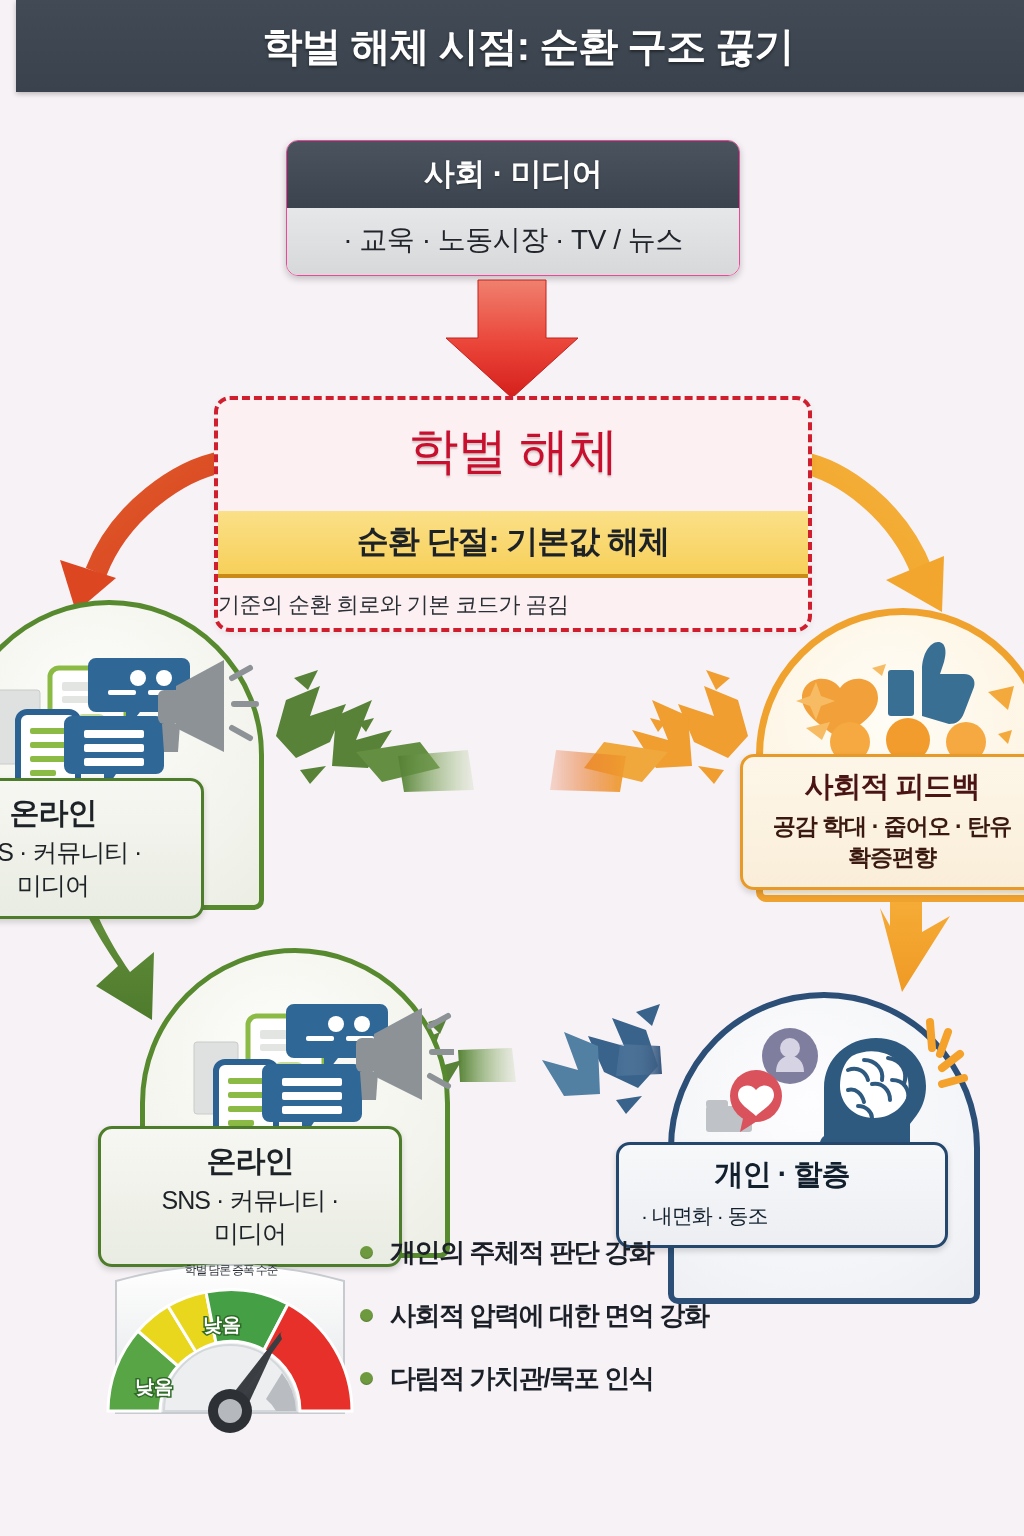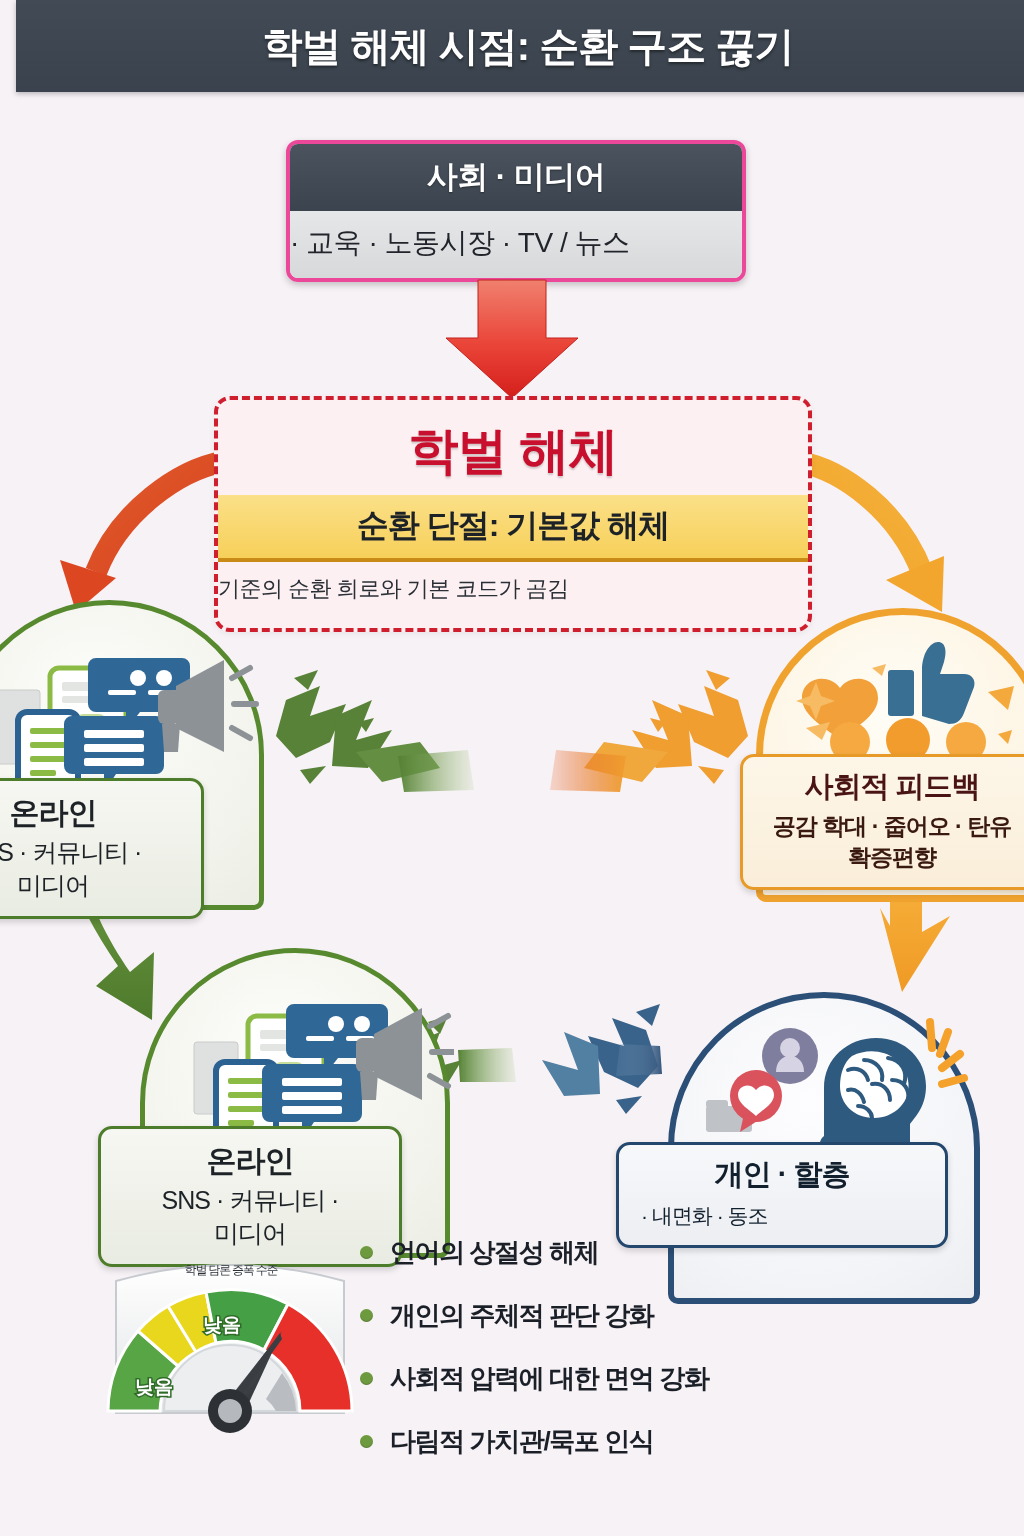--- a/index.html
+++ b/index.html
@@ -21,47 +21,47 @@
   .header h1{
     margin:0;color:#ffffff;font-size:40px;font-weight:bold;letter-spacing:-1px;
     text-shadow:0 2px 3px rgba(0,0,0,.45);
   }
 
   
   .srcbox{
     position:absolute;left:286px;top:140px;width:452px;
     border-radius:12px;overflow:hidden;
     box-shadow:0 3px 7px rgba(0,0,0,.22);
-    border:4px solid #ec4899;
+    border:1px solid #ec4899;
   }
   .srcbox .ttl{
     background:linear-gradient(180deg,#4a535e 0%,#3b444e 100%);
     color:#fff;font-size:31px;font-weight:bold;text-align:center;
     padding:12px 0 13px;letter-spacing:-.5px;
     text-shadow:0 1px 2px rgba(0,0,0,.4);
   }
   .srcbox .sub{
     background:linear-gradient(180deg,#e6e7e9 0%,#d6d8da 100%);
-    color:#21252b;font-size:28px;text-align:left;padding:13px 0 16px;
+    color:#21252b;font-size:28px;text-align:center;padding:13px 0 16px;
     letter-spacing:-.5px;
   }
 
   
   .center{
     position:absolute;left:214px;top:396px;width:590px;height:228px;
     background:#fdf0f2;border:4px dashed #cf1f2e;border-radius:16px;
     box-shadow:0 2px 6px rgba(0,0,0,.06);
   }
   .center .big{
-    color:#c8102e;font-size:50px;font-weight:bold;text-align:center;
+    color:#c8102e;font-size:50px;font-weight:normal;text-align:center;
     margin-top:18px;letter-spacing:-1px;
     text-shadow:0 2px 2px rgba(0,0,0,.18);
   }
   .center .band{
-    margin-top:10px;background:linear-gradient(180deg,#fbe088 0%,#f7d05a 100%);
+    margin-top:26px;background:linear-gradient(180deg,#fbe088 0%,#f7d05a 100%);
     border-bottom:4px solid #c98b16;
     color:#1d2227;font-size:32px;font-weight:bold;text-align:center;
     padding:9px 0 10px;letter-spacing:-1px;
   }
   .center .note{
     color:#2a2f36;font-size:22px;margin-top:12px;letter-spacing:-.5px;
   }
 
   
   .node{position:absolute;}
@@ -379,24 +379,20 @@
       </g>
       <text x="54" y="150" text-anchor="middle" font-size="19" font-weight="bold" fill="#ffffff" stroke="#2f6b27" stroke-width="3" paint-order="stroke">낮옴</text>
       <text x="122" y="88" text-anchor="middle" font-size="19" font-weight="bold" fill="#ffffff" stroke="#2f6b27" stroke-width="3" paint-order="stroke">낮옴</text>
     </svg>
     <div class="cap">학벌 담론 증폭 수준</div>
   </div>
 
   <div class="keylist">
     <div class="row">
       <span class="dot"></span>
-      <span class="txt">언어의 상절성 해체</span>
-    </div>
-    <div class="row">
-      <span class="dot"></span>
       <span class="txt">개인의 주체적 판단 강화</span>
     </div>
     <div class="row">
       <span class="dot"></span>
       <span class="txt">사회적 압력에 대한 면억 강화</span>
     </div>
     <div class="row">
       <span class="dot"></span>
       <span class="txt">다림적 가치관/묵포 인식</span>
     </div>

